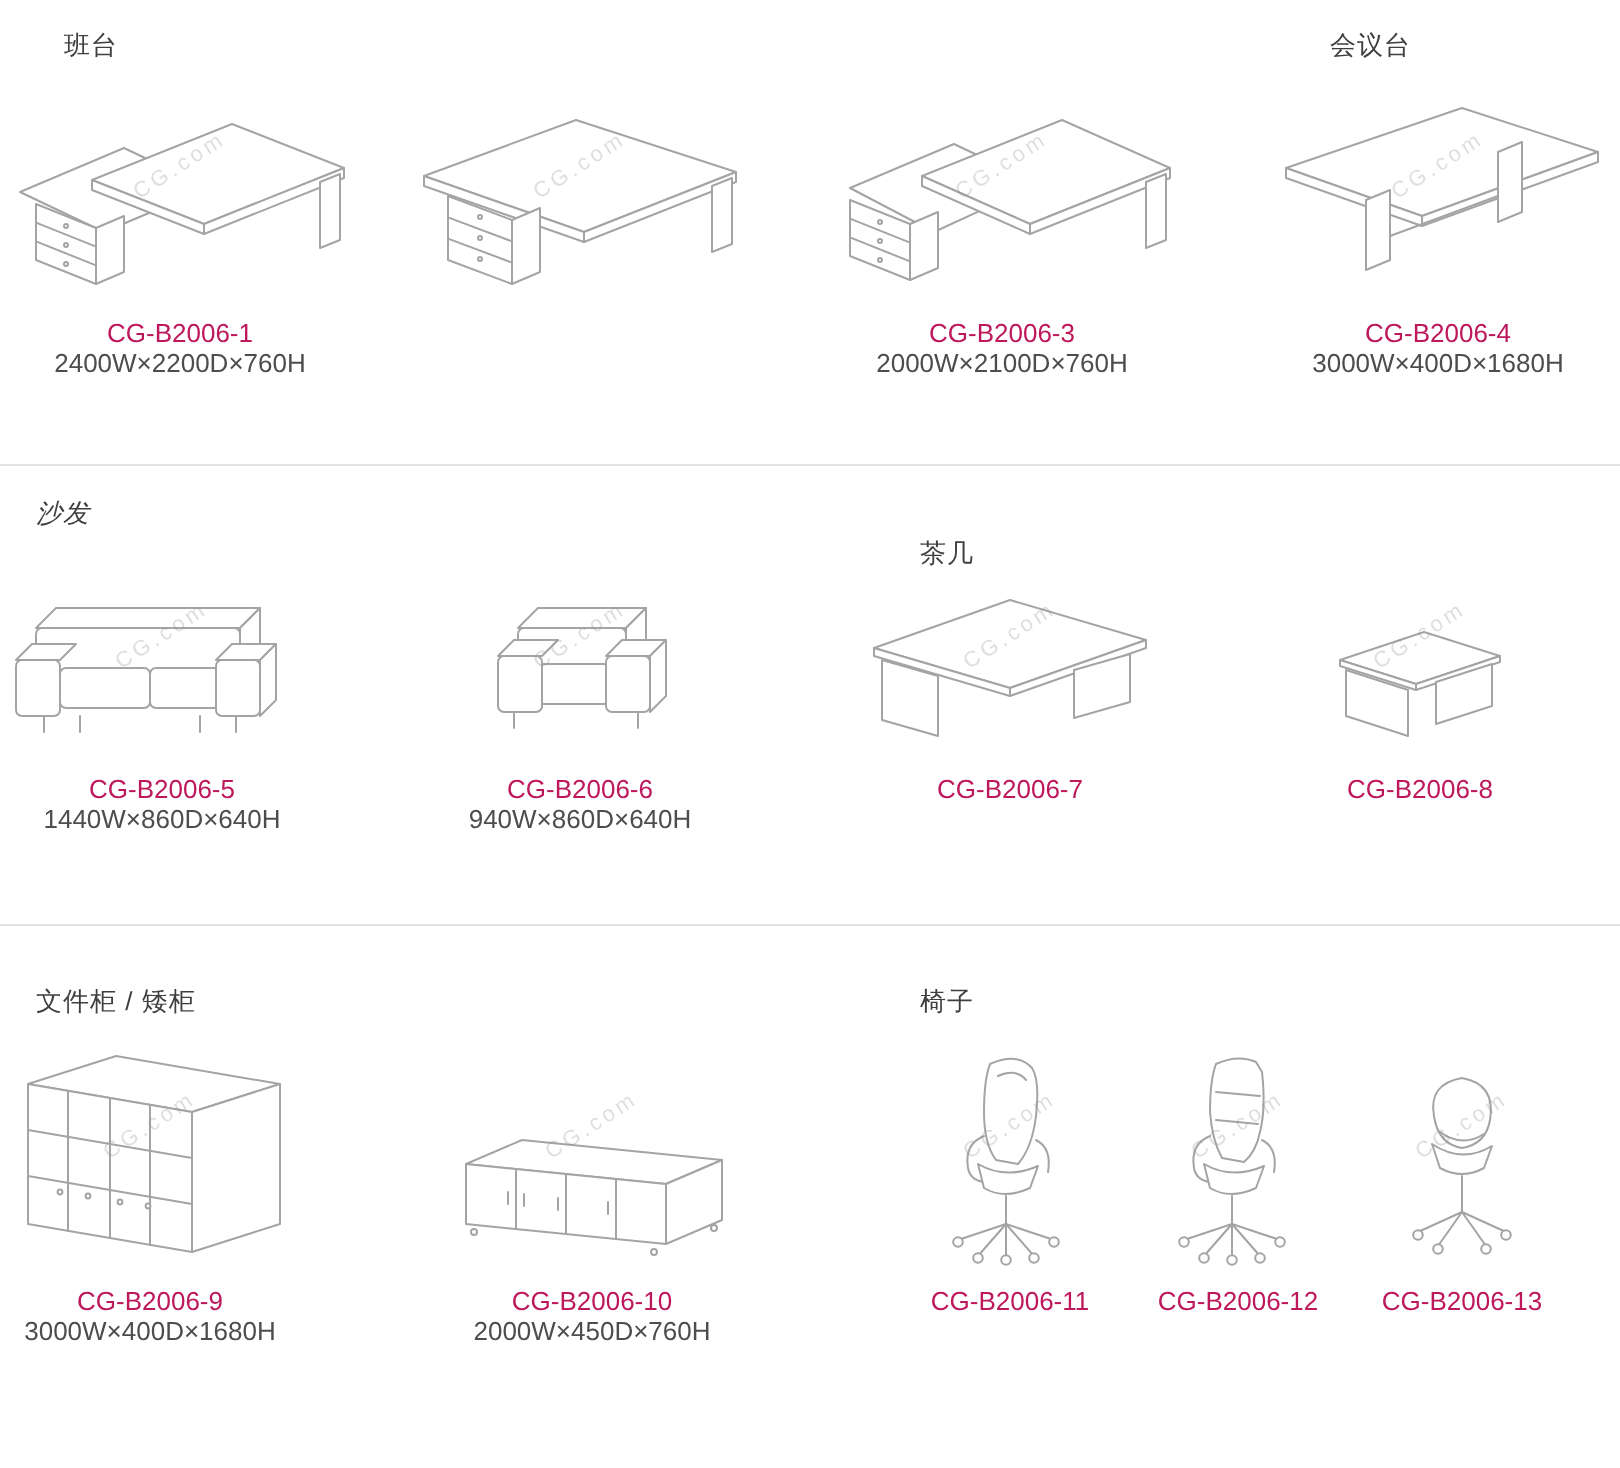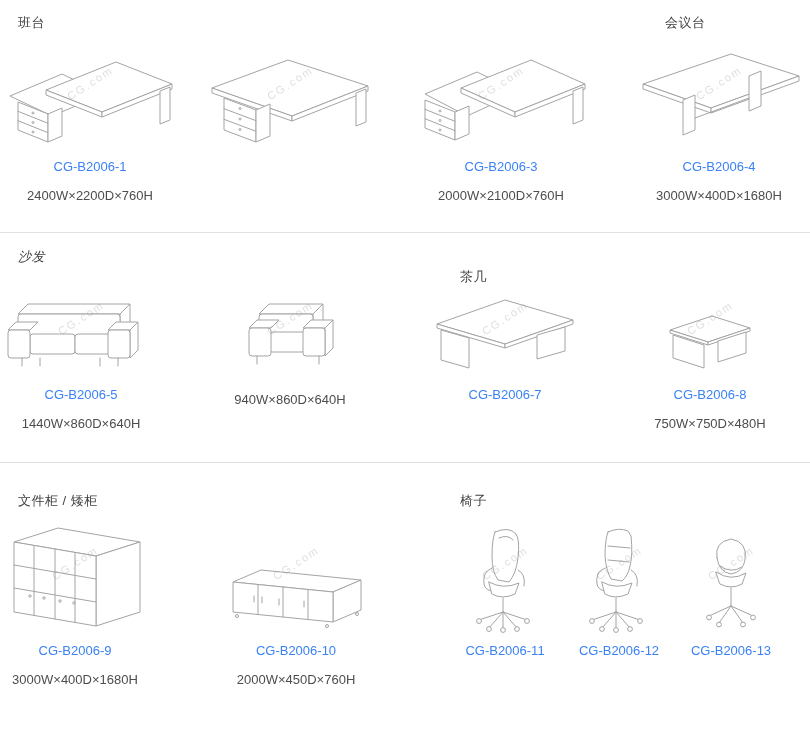--- a/index.html
+++ b/index.html
@@ -3,36 +3,36 @@
 <meta charset="utf-8">
 <style>
   * { margin:0; padding:0; box-sizing:border-box; }
   html,body { background:#fff; }
   body { font-family:"Liberation Sans", sans-serif; }
   .page { position:relative; width:810px; height:734px; background:#fff; overflow:hidden; }
   .heading { position:absolute; font-size:13px; color:#3f3f3f; letter-spacing:.5px; }
   .divider { position:absolute; left:0; width:810px; height:1px; background:#e2e2e2; }
   .item { position:absolute; text-align:center; }
   .art { position:relative; display:flex; align-items:flex-end; justify-content:center; }
-  .code { font-size:13px; color:#3b82f6; margin-top:9px; }
-  .dims { font-size:13px; color:#4d4d4d; margin-top:14px; }
+  .code { font-size:13px; color:#be185d; margin-top:9px; }
+  .dims { font-size:13px; color:#4d4d4d; }
   .wm { position:absolute; left:50%; top:40%; transform:translate(-50%,-50%) rotate(-33deg);
         font-size:11px; color:rgba(145,145,145,.30); letter-spacing:2px; white-space:nowrap; pointer-events:none; }
   .art svg polygon, .art svg rect { fill:#fff; stroke:#a4a4a4; stroke-width:1; stroke-linejoin:round; }
   .art svg line, .art svg path { fill:none; stroke:#a4a4a4; stroke-width:1; stroke-linecap:round; stroke-linejoin:round; }
   .art svg path.f { fill:#fff; }
   .art svg circle { fill:#fff; stroke:#a4a4a4; stroke-width:1; }
 </style>
 </head>
 <body>
 
 <div class="page">
 
   <div>
-    <div class="heading" style="left:18px; top:14px;">班台</div>
+    <div class="heading" style="left:32px; top:14px;">班台</div>
     <div class="heading" style="left:665px; top:14px;">会议台</div>
 
     <div class="item" style="left:0px; top:38px; width:180px;">
       <div class="art" style="height:112px;">
         <span class="wm">CG.com</span>
         <svg viewBox="0 0 180 112" width="180" height="112">
           <polygon points="10,58 62,36 104,56 52,78"></polygon>
           <polygon points="46,52 116,24 172,46 102,74"></polygon>
           <polygon points="46,52 102,74 102,79 46,57"></polygon>
           <polygon points="102,74 172,46 172,51 102,79"></polygon>
@@ -148,20 +148,21 @@
           <rect x="34" y="44" width="36" height="20" rx="3"></rect>
           <polygon points="14,40 22,32 44,32 36,40"></polygon>
           <rect x="14" y="40" width="22" height="28" rx="3"></rect>
           <polygon points="68,40 76,32 98,32 90,40"></polygon>
           <polygon points="90,40 98,32 98,60 90,68"></polygon>
           <rect x="68" y="40" width="22" height="28" rx="3"></rect>
           <line x1="22" y1="68" x2="22" y2="76"></line>
           <line x1="84" y1="68" x2="84" y2="76"></line>
         </svg>
       </div>
+      <div class="code">CG-B2006-6</div>
       <div class="dims">940W×860D×640H</div>
     </div>
 
     <div class="item" style="left:420px; top:278px; width:170px;">
       <div class="art" style="height:100px;">
         <span class="wm">CG.com</span>
         <svg viewBox="0 0 160 92" width="160" height="92">
           <polygon points="12,38 80,14 148,34 80,58"></polygon>
           <polygon points="12,38 80,58 80,62 12,42"></polygon>
           <polygon points="80,58 148,34 148,38 80,62"></polygon>
@@ -177,21 +178,20 @@
         <span class="wm">CG.com</span>
         <svg viewBox="0 0 100 78" width="100" height="78">
           <polygon points="10,30 52,16 90,28 48,42"></polygon>
           <polygon points="10,30 48,42 48,45 10,33"></polygon>
           <polygon points="48,42 90,28 90,31 48,45"></polygon>
           <polygon points="13,35 44,45 44,68 13,58"></polygon>
           <polygon points="58,41 86,32 86,53 58,62"></polygon>
         </svg>
       </div>
       <div class="code">CG-B2006-8</div>
-      <div class="dims">750W×750D×480H</div>
     </div>
   </div>
 
   <div class="divider" style="top:462px;"></div>
 
   <div>
     <div class="heading" style="left:18px; top:492px;">文件柜 / 矮柜</div>
     <div class="heading" style="left:460px; top:476px;margin-top:16px;">椅子</div>
 
     <div class="item" style="left:0px; top:516px; width:150px;">

